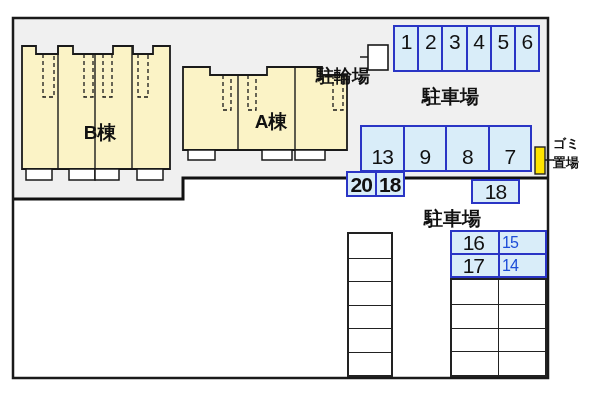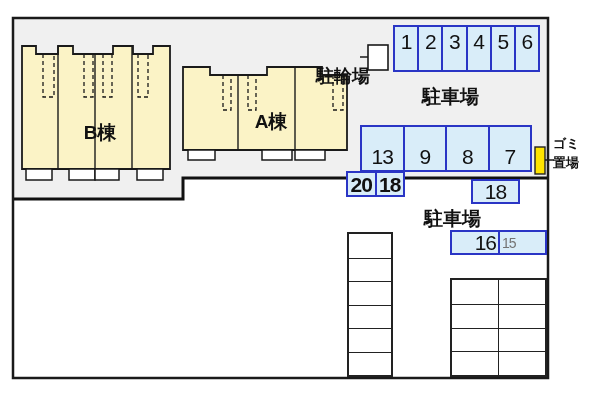--- a/index.html
+++ b/index.html
@@ -17,23 +17,23 @@
   #row-top{left:393px;top:25px;width:147px;height:47px;}
   #row-mid{left:360px;top:125px;width:172px;height:47px;}
   #row-2019{left:346px;top:171px;width:59px;height:26px;font-weight:bold;}
   #box-18{left:471px;top:179px;width:49px;height:25px;}
 
   
   #grid-blue{position:absolute;left:450px;top:230px;width:97px;}
   .bluerow{display:flex;height:25px;background:#d9edf9;border:2px solid #2a35c5;box-sizing:border-box;}
   .bluerow.second{margin-top:-2px;}
   .bluecell-l{width:48px;box-sizing:border-box;border-right:2px solid #2a35c5;display:flex;align-items:center;
-              justify-content:flex-end;padding-right:2px;font-size:21px;letter-spacing:-1px;color:#111;}
+              justify-content:flex-end;padding-right:14px;font-size:21px;letter-spacing:-1px;color:#111;}
   .bluecell-r{flex:1;display:flex;align-items:center;justify-content:flex-start;padding-left:2px;
-              font-size:14px;letter-spacing:-1px;color:#737373;}
+              font-size:16px;letter-spacing:-1px;color:#1d4ed8;}
 
   
   #grid-white-right{position:absolute;left:450px;top:278px;width:97px;height:99px;background:#fff;
                     border:2px solid #222;box-sizing:border-box;display:grid;
                     grid-template-columns:46px 1fr;grid-template-rows:repeat(4,1fr);}
   #grid-white-right .wcell{box-sizing:border-box;}
   #grid-white-right .bl{border-left:1.5px solid #222;}
   #grid-white-right .bt{border-top:1.5px solid #222;}
   #col-left{position:absolute;left:347px;top:232px;width:46px;height:145px;background:#fff;
             border:2px solid #222;box-sizing:border-box;display:grid;grid-template-rows:repeat(6,1fr);}
@@ -117,20 +117,24 @@
 
   <div id="box-18" class="stall-row">
     <div class="stall num-center">18</div>
   </div>
 
   <div id="grid-blue">
     <div class="bluerow">
       <div class="bluecell-l">16</div>
       <div class="bluecell-r">15</div>
     </div>
+    <div class="bluerow second">
+      <div class="bluecell-l">17</div>
+      <div class="bluecell-r">14</div>
+    </div>
   </div>
 
   <div id="grid-white-right">
     <div class="wcell"></div>
     <div class="wcell bl"></div>
     <div class="wcell bt"></div>
     <div class="wcell bl bt"></div>
     <div class="wcell bt"></div>
     <div class="wcell bl bt"></div>
     <div class="wcell bt"></div>

